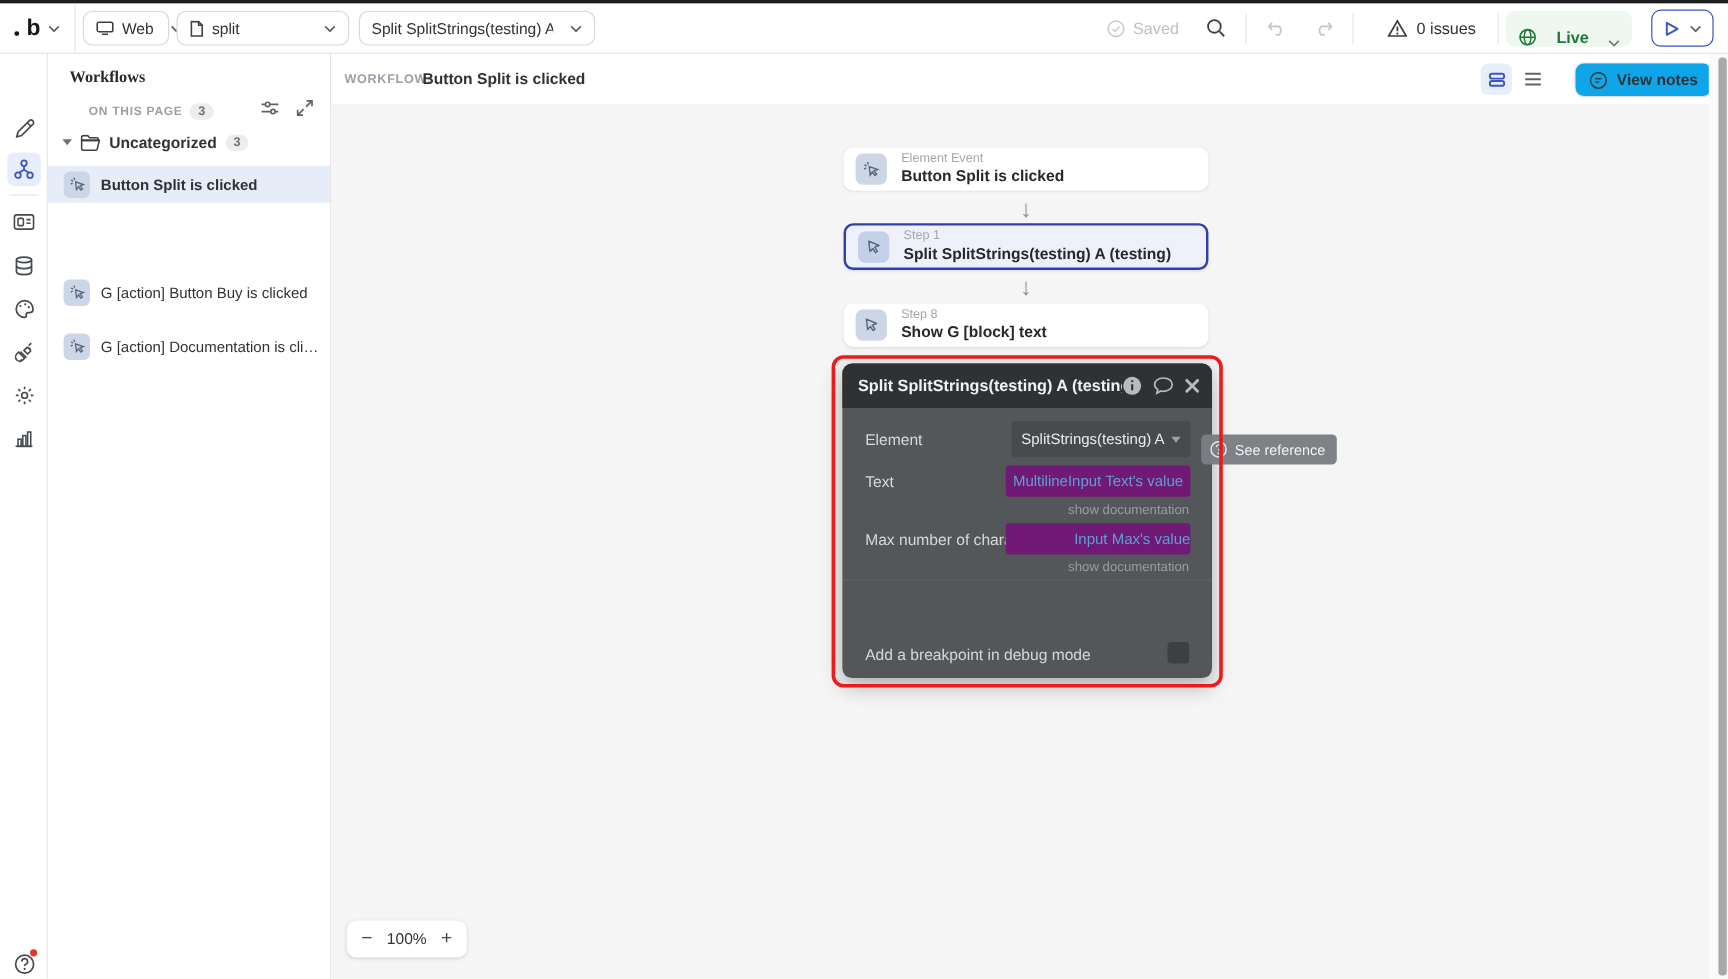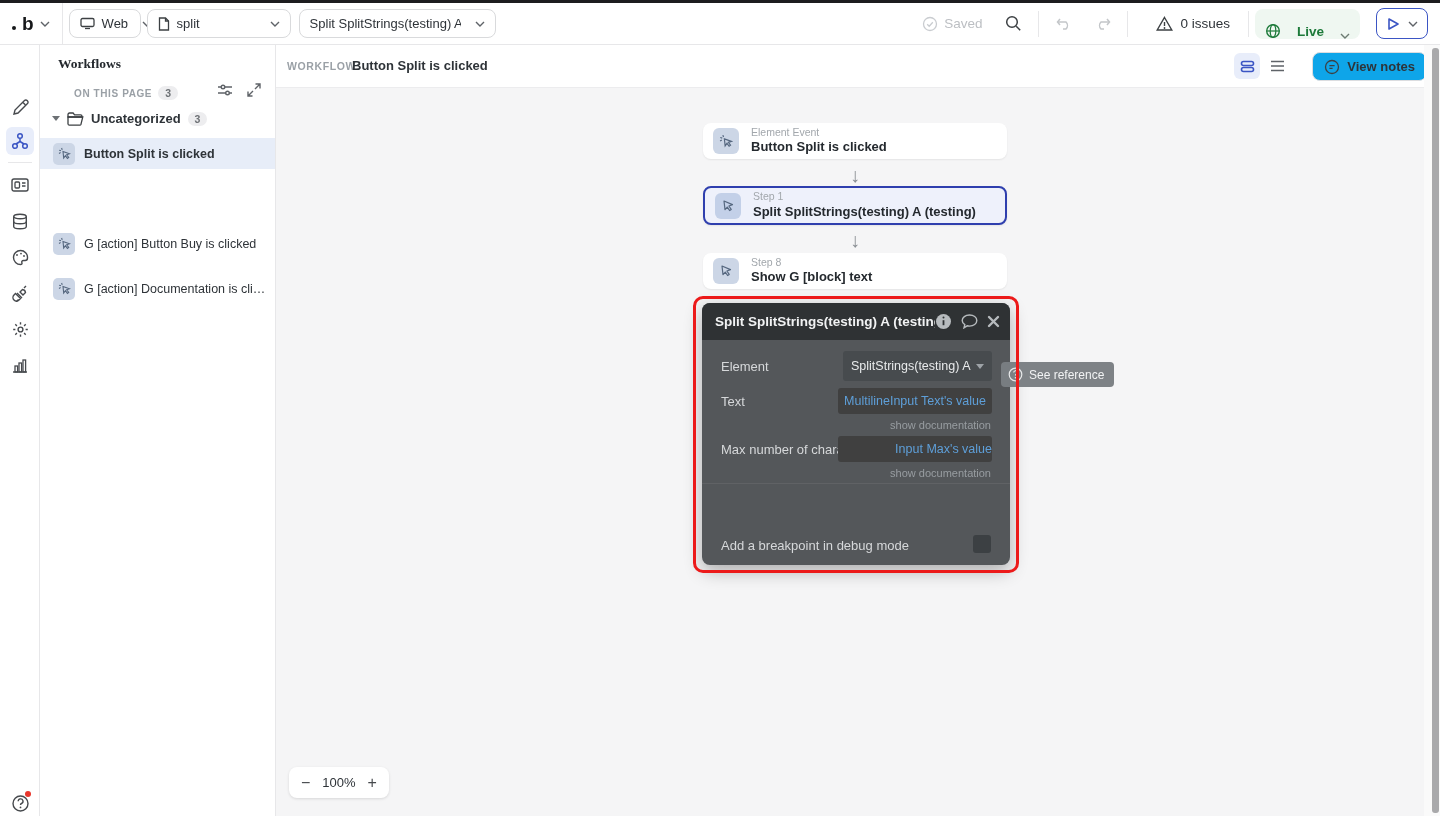--- a/index.html
+++ b/index.html
@@ -82,21 +82,21 @@
   #annotation { left:693px; top:296px; width:326px; height:277px; border:3px solid #ec1a1a; border-radius:10px; z-index:30; pointer-events:none; }
   #dialog { left:702px; top:303px; width:308px; height:262px; background:#54575a; border-radius:8px; box-shadow:0 6px 18px rgba(0,0,0,.3); z-index:20; }
   #dlg-titlebar { position:absolute; left:0; top:0; width:308px; height:37px; background:#2f3234; border-radius:8px 8px 0 0; display:flex; align-items:center; padding:0 10px 0 13px; }
   #dlg-title { width:222px; overflow:hidden; white-space:nowrap; font-size:13.5px; font-weight:600; color:#f1f2f3; }
   .dlg-tb-icons { display:flex; align-items:center; gap:9px; margin-left:auto; color:#b7bbbe; }
   .dlg-tb-icons > div { cursor:pointer; display:flex; }
   .drow { position:absolute; left:0; width:308px; display:flex; align-items:center; }
   .dlabel { position:absolute; left:19px; font-size:13px; color:#d6d8da; white-space:nowrap; }
   .dselect { position:absolute; left:141px; top:0; width:149px; height:30px; background:#474b4e; border-radius:3px; display:flex; align-items:center; padding:0 8px; font-size:12.5px; color:#e8eaeb; cursor:pointer; }
   .dselect .spacer { flex:1; }
-  .dinput { position:absolute; background:#404040; border-radius:3px; display:flex; align-items:center; justify-content:center; font-size:12.5px; cursor:text; }
+  .dinput { position:absolute; background:#701a75; border-radius:3px; display:flex; align-items:center; justify-content:center; font-size:12.5px; cursor:text; }
   .blue-link { color:#5e9fd9; cursor:pointer; white-space:nowrap; }
   .show-doc { position:absolute; right:19px; font-size:11px; color:#989da1; cursor:pointer; }
   .click-chip { border:1px solid #5e6366; border-radius:4px; padding:2px 9px; font-size:12px; color:#94999d; margin-left:15px; }
   #dlg-checkbox { position:absolute; left:271px; top:232px; width:18px; height:18px; background:#3c4043; border-radius:3px; cursor:pointer; }
   #dlg-sep { position:absolute; left:0; top:180px; width:308px; height:1px; background:rgba(255,255,255,.07); }
 
   
   #see-ref { left:1001px; top:362px; height:25px; background:rgba(122,126,130,.97); border-radius:4px; display:flex; align-items:center; gap:6px; padding:0 10px 0 7px; color:#f2f3f4; font-size:12px; z-index:25; cursor:pointer; }
 </style>
 </head>

